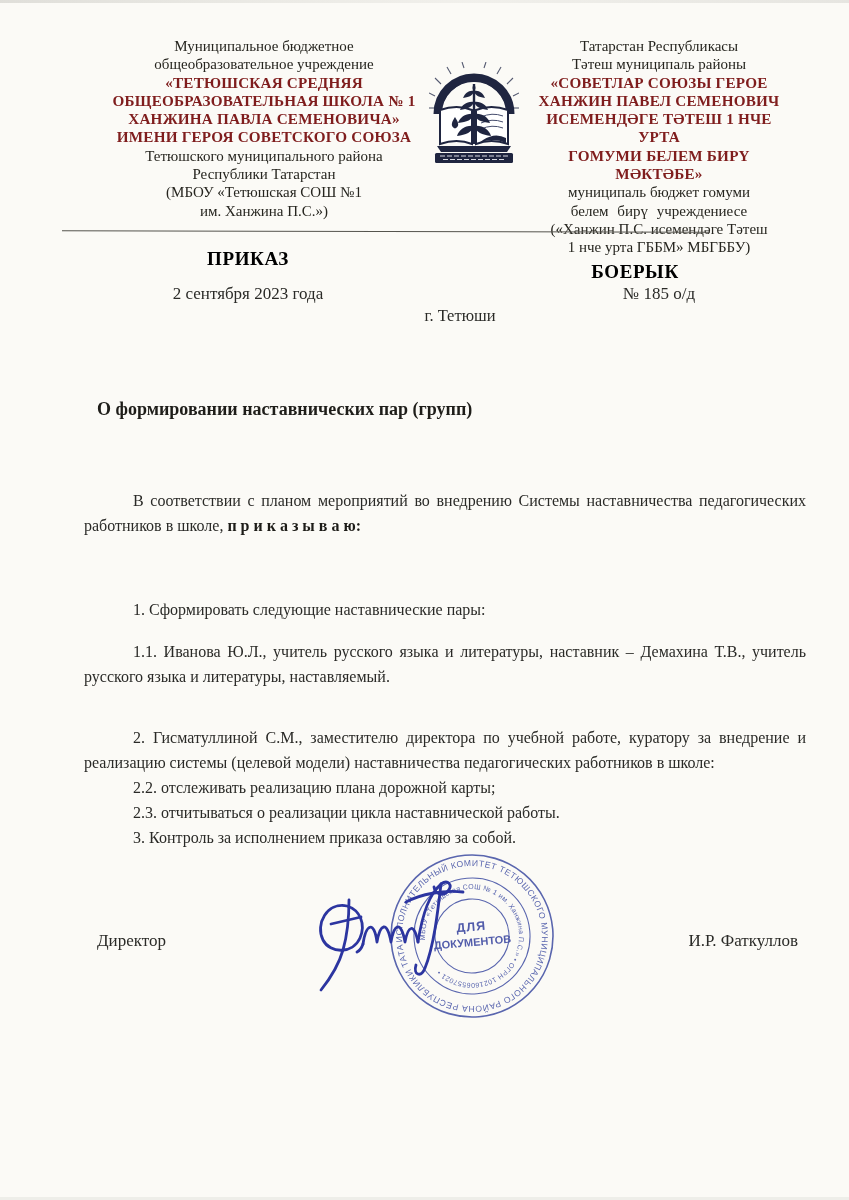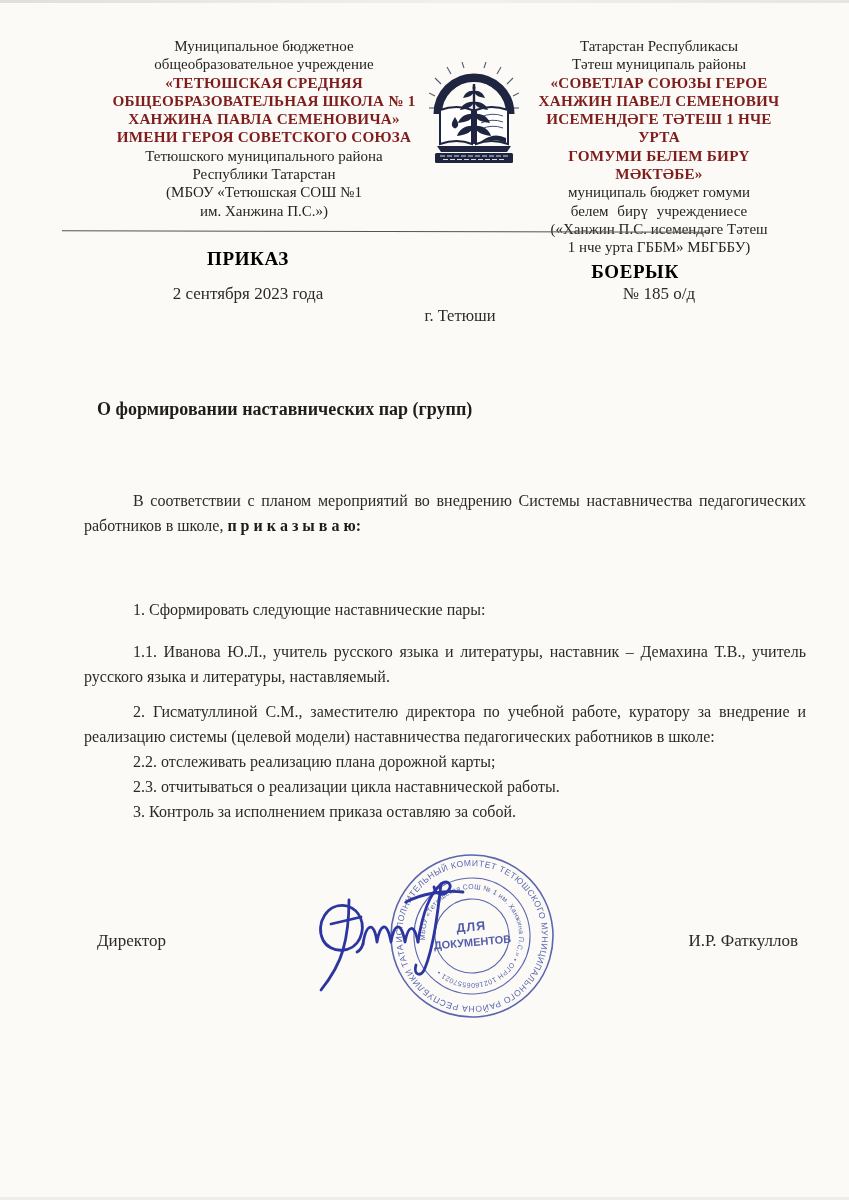--- a/index.html
+++ b/index.html
@@ -30,21 +30,21 @@
   .meta.date{left:88px;width:320px;}
   .meta.num{left:528px;width:262px;}
   .place{position:absolute;top:306px;left:100px;width:720px;text-align:center;font-size:16.5px;}
 
   .subject{position:absolute;top:399px;left:97px;margin:0;font-size:18px;font-weight:bold;color:#1e1d19;}
 
   .body-text{position:absolute;top:488px;left:84px;width:722px;font-size:16px;line-height:25px;text-align:justify;}
   .body-text p{margin:0;text-indent:49px;}
   .body-text .g1{margin-top:59px;}
   .body-text .g2{margin-top:17px;}
-  .body-text .g3{margin-top:10px;}
+  .body-text .g3{margin-top:36px;}
   .body-text b.spaced{font-weight:bold;color:#1d1c18;}
 
   .sig-label{position:absolute;top:931px;left:97px;font-size:17px;}
   .sig-name{position:absolute;top:931px;left:530px;width:268px;text-align:right;font-size:17px;}
 
   .stamp{position:absolute;left:386px;top:850px;width:172px;height:172px;transform:rotate(-5deg);opacity:.88;}
   .signature{position:absolute;left:303px;top:862px;width:182px;height:140px;}
 </style>
 </head>
 <body>

